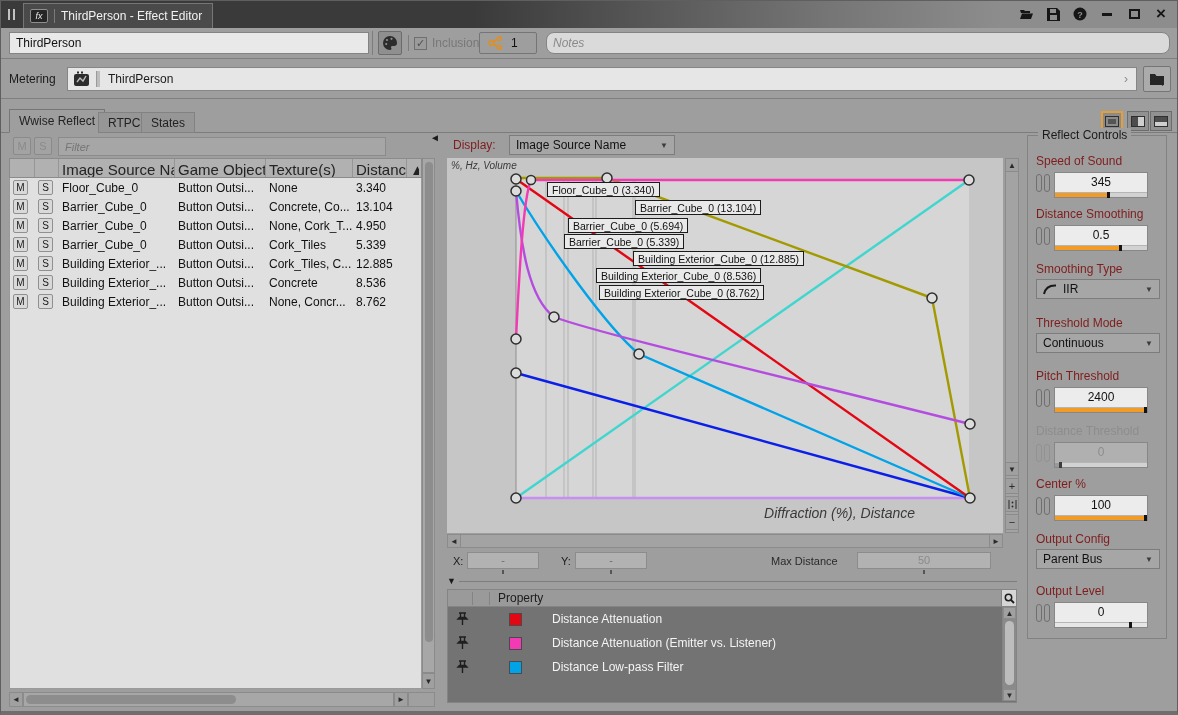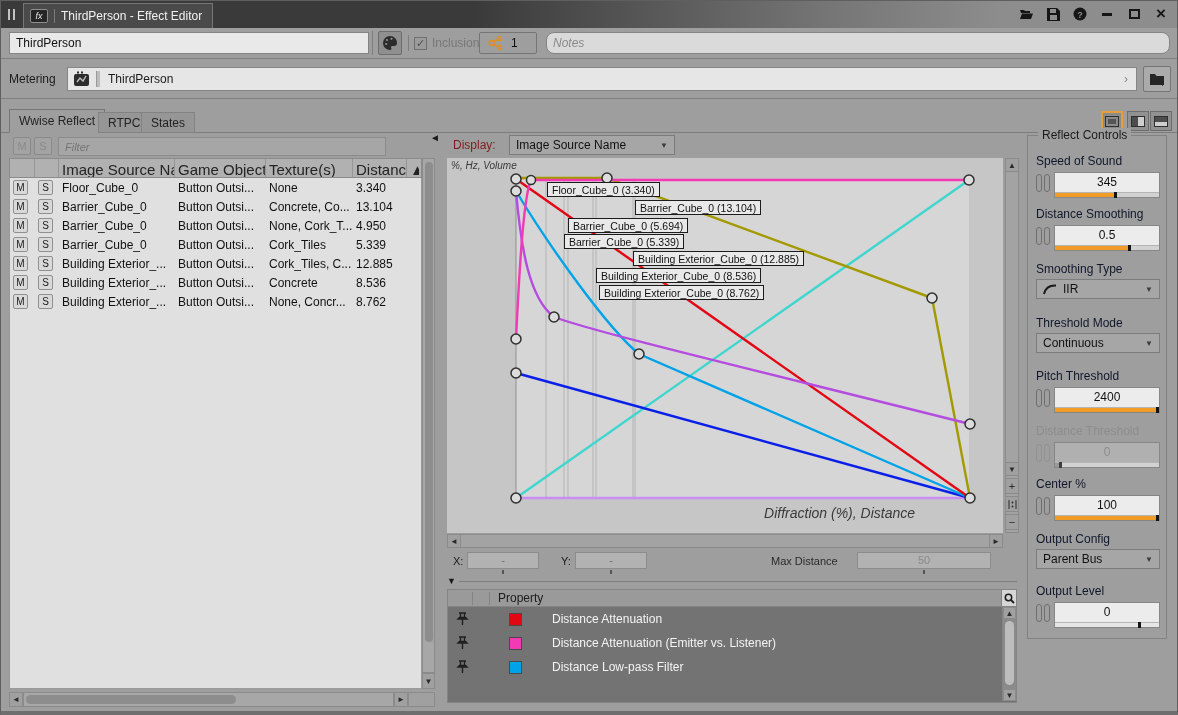--- a/index.html
+++ b/index.html
@@ -134,28 +134,28 @@
   .prop-body { position:absolute; left:446px; top:606px; width:570px; height:96px; background:#737373;
                border:1px solid #848484; border-top:none; }
   .prop-row { position:relative; height:24px; display:flex; align-items:center; color:#f4f4f4;gap:20px; }
   .pin { margin-left:8px; width:13px; flex:none; }
   .swatch { width:13px; height:13px; margin-left:20px; border:1px solid #4a4a4a; flex:none; }
   .prop-row .plabel { margin-left:10px; font-size:12px; }
 
   
   .rpanel { position:absolute; left:1026px; top:134px; width:140px; height:504px; border:1px solid #828282; }
   .rpanel-legend { position:absolute; left:10px; top:-8px; background:#9e9e9e; padding:0 4px; color:#1b1b1b; }
-  .ctl-label { position:absolute; left:8px; color:#0f172a; }
+  .ctl-label { position:absolute; left:8px; color:#7f1d1d; }
   .ctl-label.disabled { color:#8d8d8d; }
   .numctl { position:absolute; left:8px; width:124px; height:26px; }
   .rtpc-ico { position:absolute; left:0; top:2px; width:15px; height:18px; }
   .rtpc-ico i { position:absolute; top:0; width:6px; height:18px; border:1px solid #6f6f6f; border-radius:3px; }
   .rtpc-ico i:nth-child(2){ left:8px; }
   .rtpc-ico.disabled i { border-color:#929292; }
-  .numfield { position:absolute; left:18px; top:0; width:106px; height:26px; background:#ececec; border:1px solid #878787; }
+  .numfield { position:absolute; left:18px; top:0; width:94px; height:26px; background:#ececec; border:1px solid #878787; }
   .numfield .val { position:absolute; left:0; right:0; top:2px; text-align:center; color:#111; }
   .numfield .bar { position:absolute; left:0; right:0; bottom:0; height:5px; background:#d2d2d2; border-top:1px solid #b5b5b5; }
   .numfield .fill { position:absolute; left:0; top:0; bottom:0; background:#f29b26; }
   .numfield .mark { position:absolute; top:-1px; width:3px; height:6px; background:#141414; }
   .numfield.disabled { background:#b0b0b0; }
   .numfield.disabled .val { color:#8d8d8d; }
   .numfield.disabled .fill { background:#999; }
   .ctl-dd { position:absolute; left:8px; width:124px; height:20px; }
 </style>
 </head>

